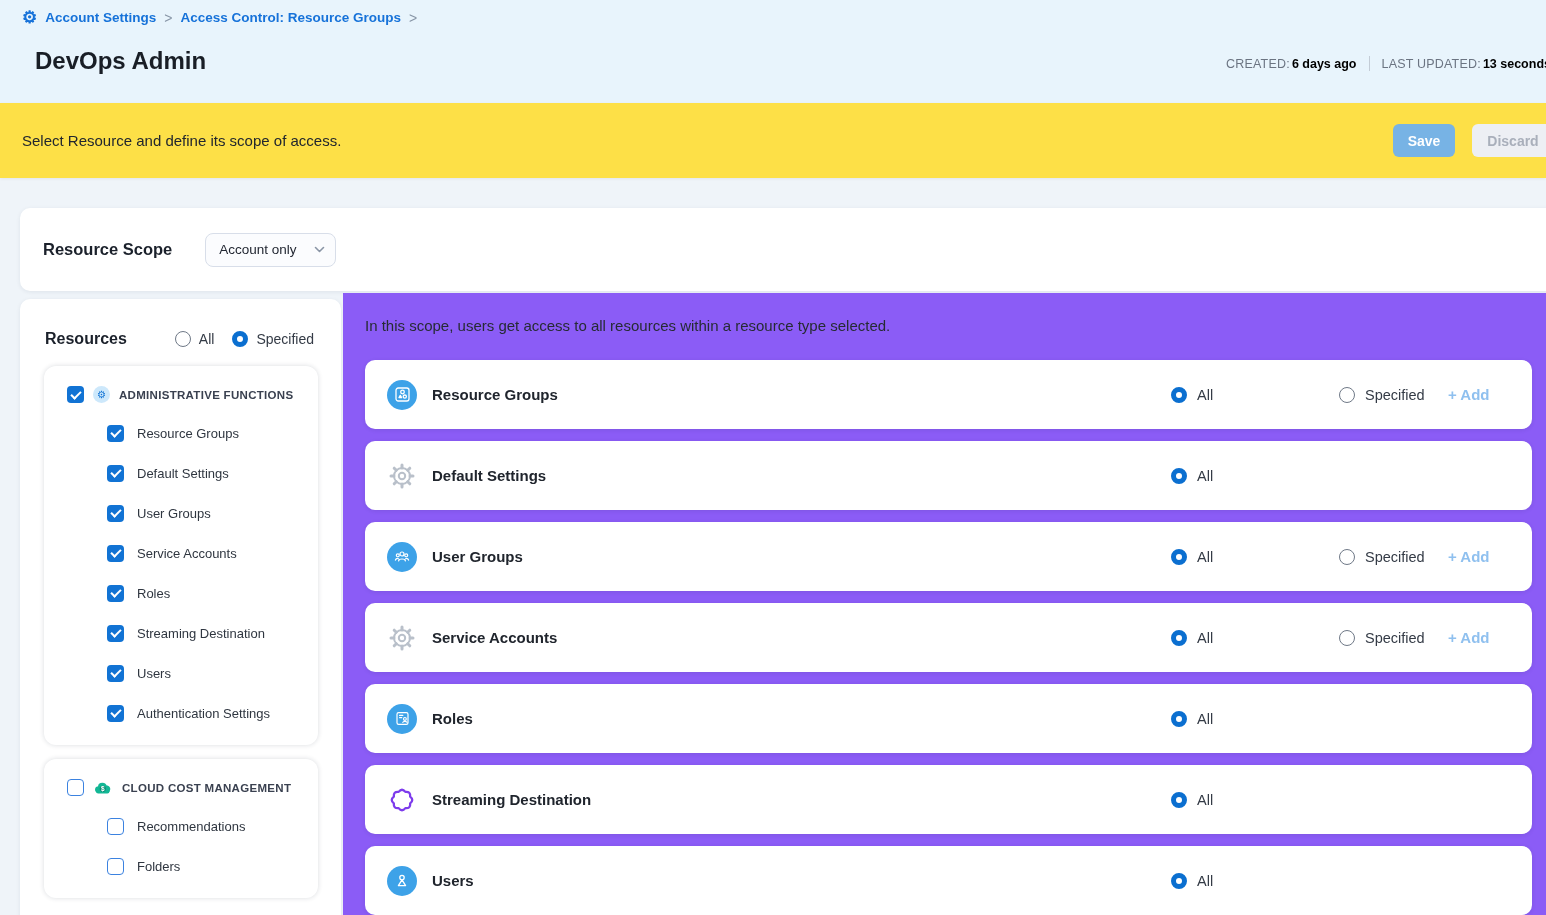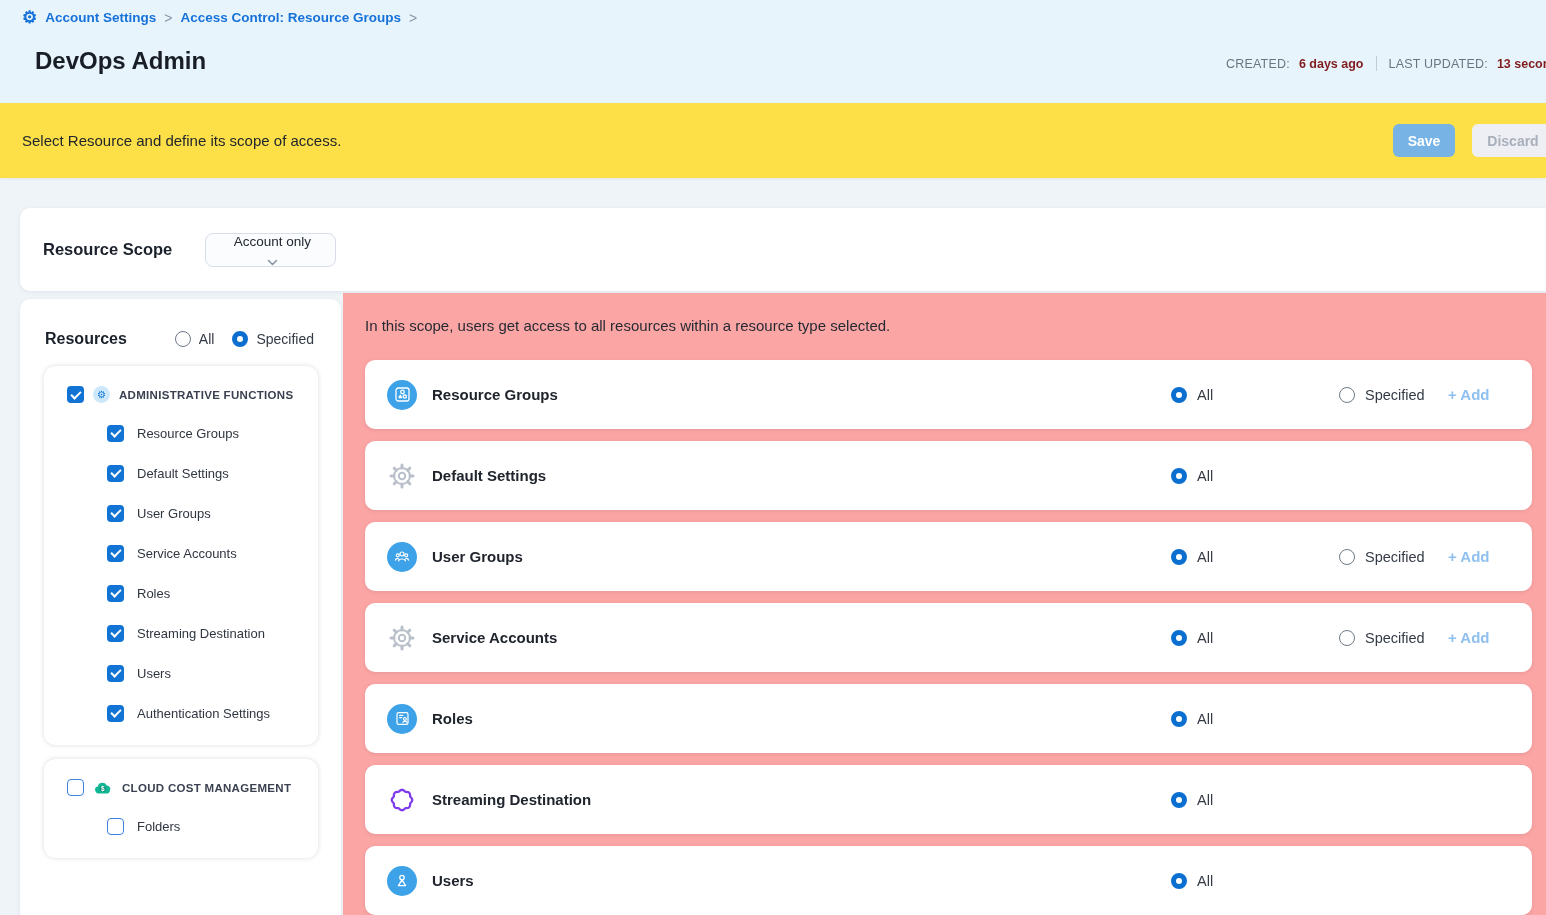--- a/index.html
+++ b/index.html
@@ -27,21 +27,21 @@
   .page-title {
     position:absolute; top:47px; left:35px;
     font-size:24px; font-weight:700; color:#191e26;
   }
   .header-meta {
     position:absolute; top:56px; left:1226px;
     display:flex; align-items:center; gap:12px;
     white-space:nowrap; font-size:12.5px;
   }
   .meta-label { color:#6b7482; letter-spacing:.2px; }
-  .meta-value { color:#7f1d1d; font-weight:600; margin-left:9px; }
+  .meta-value { color:#000000; font-weight:600; margin-left:2px; }
   .meta-divider { width:1px; height:15px; background:#c3ccd6; }
 
   
   .toolbar {
     position:absolute; top:103px; left:0; width:1546px; height:75px;
     background:#fde047;
     box-shadow:0 1px 3px rgba(0,0,0,0.06);
     display:flex; align-items:center;
   }
   .toolbar-text { margin-left:22px; font-size:15px; color:#21262e; }
@@ -59,21 +59,21 @@
     position:absolute; top:208px; left:20px; right:-20px; height:83px;
     background:#ffffff; border-radius:10px;
     box-shadow:0 1px 4px rgba(25,39,61,0.08);
     display:flex; align-items:center;
   }
   .scope-label { margin-left:23px; font-size:16.5px; font-weight:700; color:#1b212b; }
   .scope-select {
     margin-left:33px; width:131px; height:34px;
     border:1px solid #d8dee9; border-radius:8px; background:#fbfcfe;
     display:flex; align-items:center; justify-content:space-between;
-    padding:0 10px 0 13px; cursor:pointer;flex-direction:column;
+    padding:0 10px 0 13px; cursor:pointer;
   }
   .scope-select-value { font-size:13.5px; color:#232833; font-weight:500; }
 
   
   .sidebar {
     position:absolute; top:299px; left:20px; width:321px; bottom:-10px;
     background:#ffffff; border-radius:10px 10px 0 0;
     box-shadow:0 1px 4px rgba(25,39,61,0.08);
   }
   .sidebar-head {
@@ -109,21 +109,21 @@
   .cb.off { background:#fff; border:1.6px solid #3b82e0; }
 
   
   .radio { width:16px; height:16px; border-radius:50%; flex:none; cursor:pointer; background:#fff; }
   .radio.on { border:5px solid #0b6fd0; }
   .radio.off { border:1.8px solid #6f7987; }
 
   
   .main {
     position:absolute; top:293px; left:343px; right:0; bottom:0;
-    background:#fca5a5;
+    background:#8b5cf6;
   }
   .main-info {
     position:absolute; top:24px; left:22px;
     font-size:15px; color:#262b33;
   }
   .res-row {
     position:absolute; left:22px; width:1167px; height:69px;
     background:#ffffff; border-radius:10px;
     box-shadow:0 1px 4px rgba(20,30,50,0.10);
   }
@@ -247,20 +247,24 @@
       <span class="cb off"></span>
       <svg width="20" height="15" viewBox="0 0 20 15">
         <ellipse cx="6" cy="9.6" rx="4" ry="3.4" fill="#12b795"></ellipse>
         <ellipse cx="12.7" cy="9" rx="4.6" ry="3.8" fill="#12b795"></ellipse>
         <ellipse cx="9.3" cy="6.3" rx="4.2" ry="3.6" fill="#12b795"></ellipse>
         <rect x="3" y="9" width="13.5" height="4.4" rx="2.2" fill="#12b795"></rect>
         <circle cx="9.8" cy="8.8" r="3.1" fill="#0b8f76"></circle>
         <text x="9.8" y="11" font-size="6.4" fill="#ffffff" text-anchor="middle" font-weight="bold" font-family="Liberation Sans, sans-serif">$</text>
       </svg>
       <span class="group-label">CLOUD COST MANAGEMENT</span>
+    </div>
+    <div class="child">
+      <span class="cb off"></span>
+      <span class="child-label">Recommendations</span>
     </div>
     <div class="child">
       <span class="cb off"></span>
       <span class="child-label">Folders</span>
     </div>
   </div>
 </div>
 
 <div class="main">
   <div class="main-info">In this scope, users get access to all resources within a resource type selected.</div>

